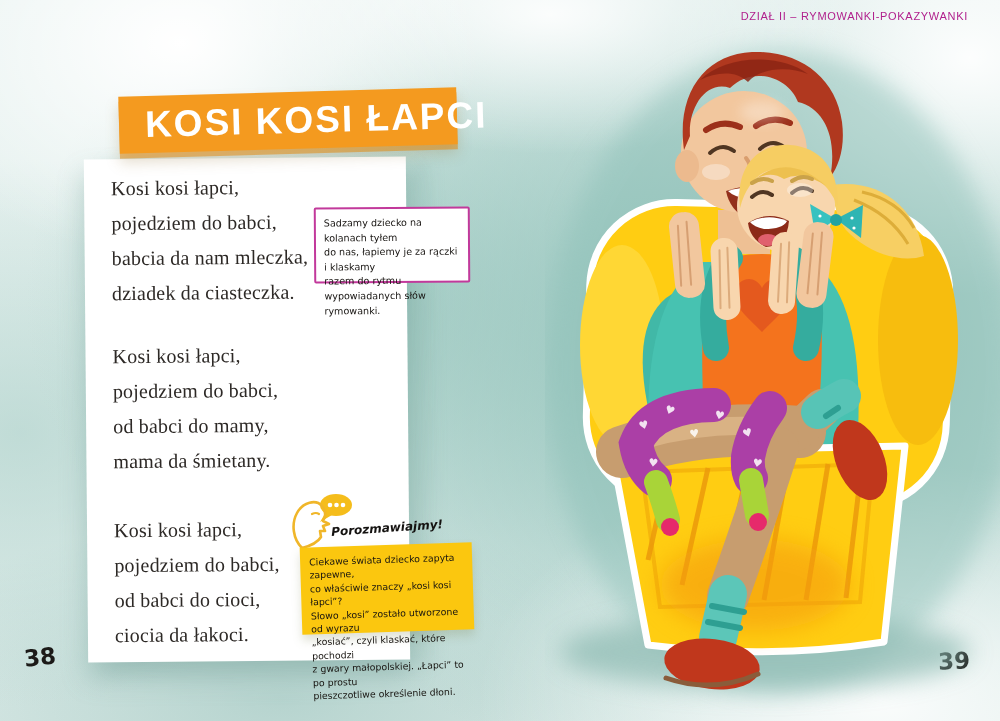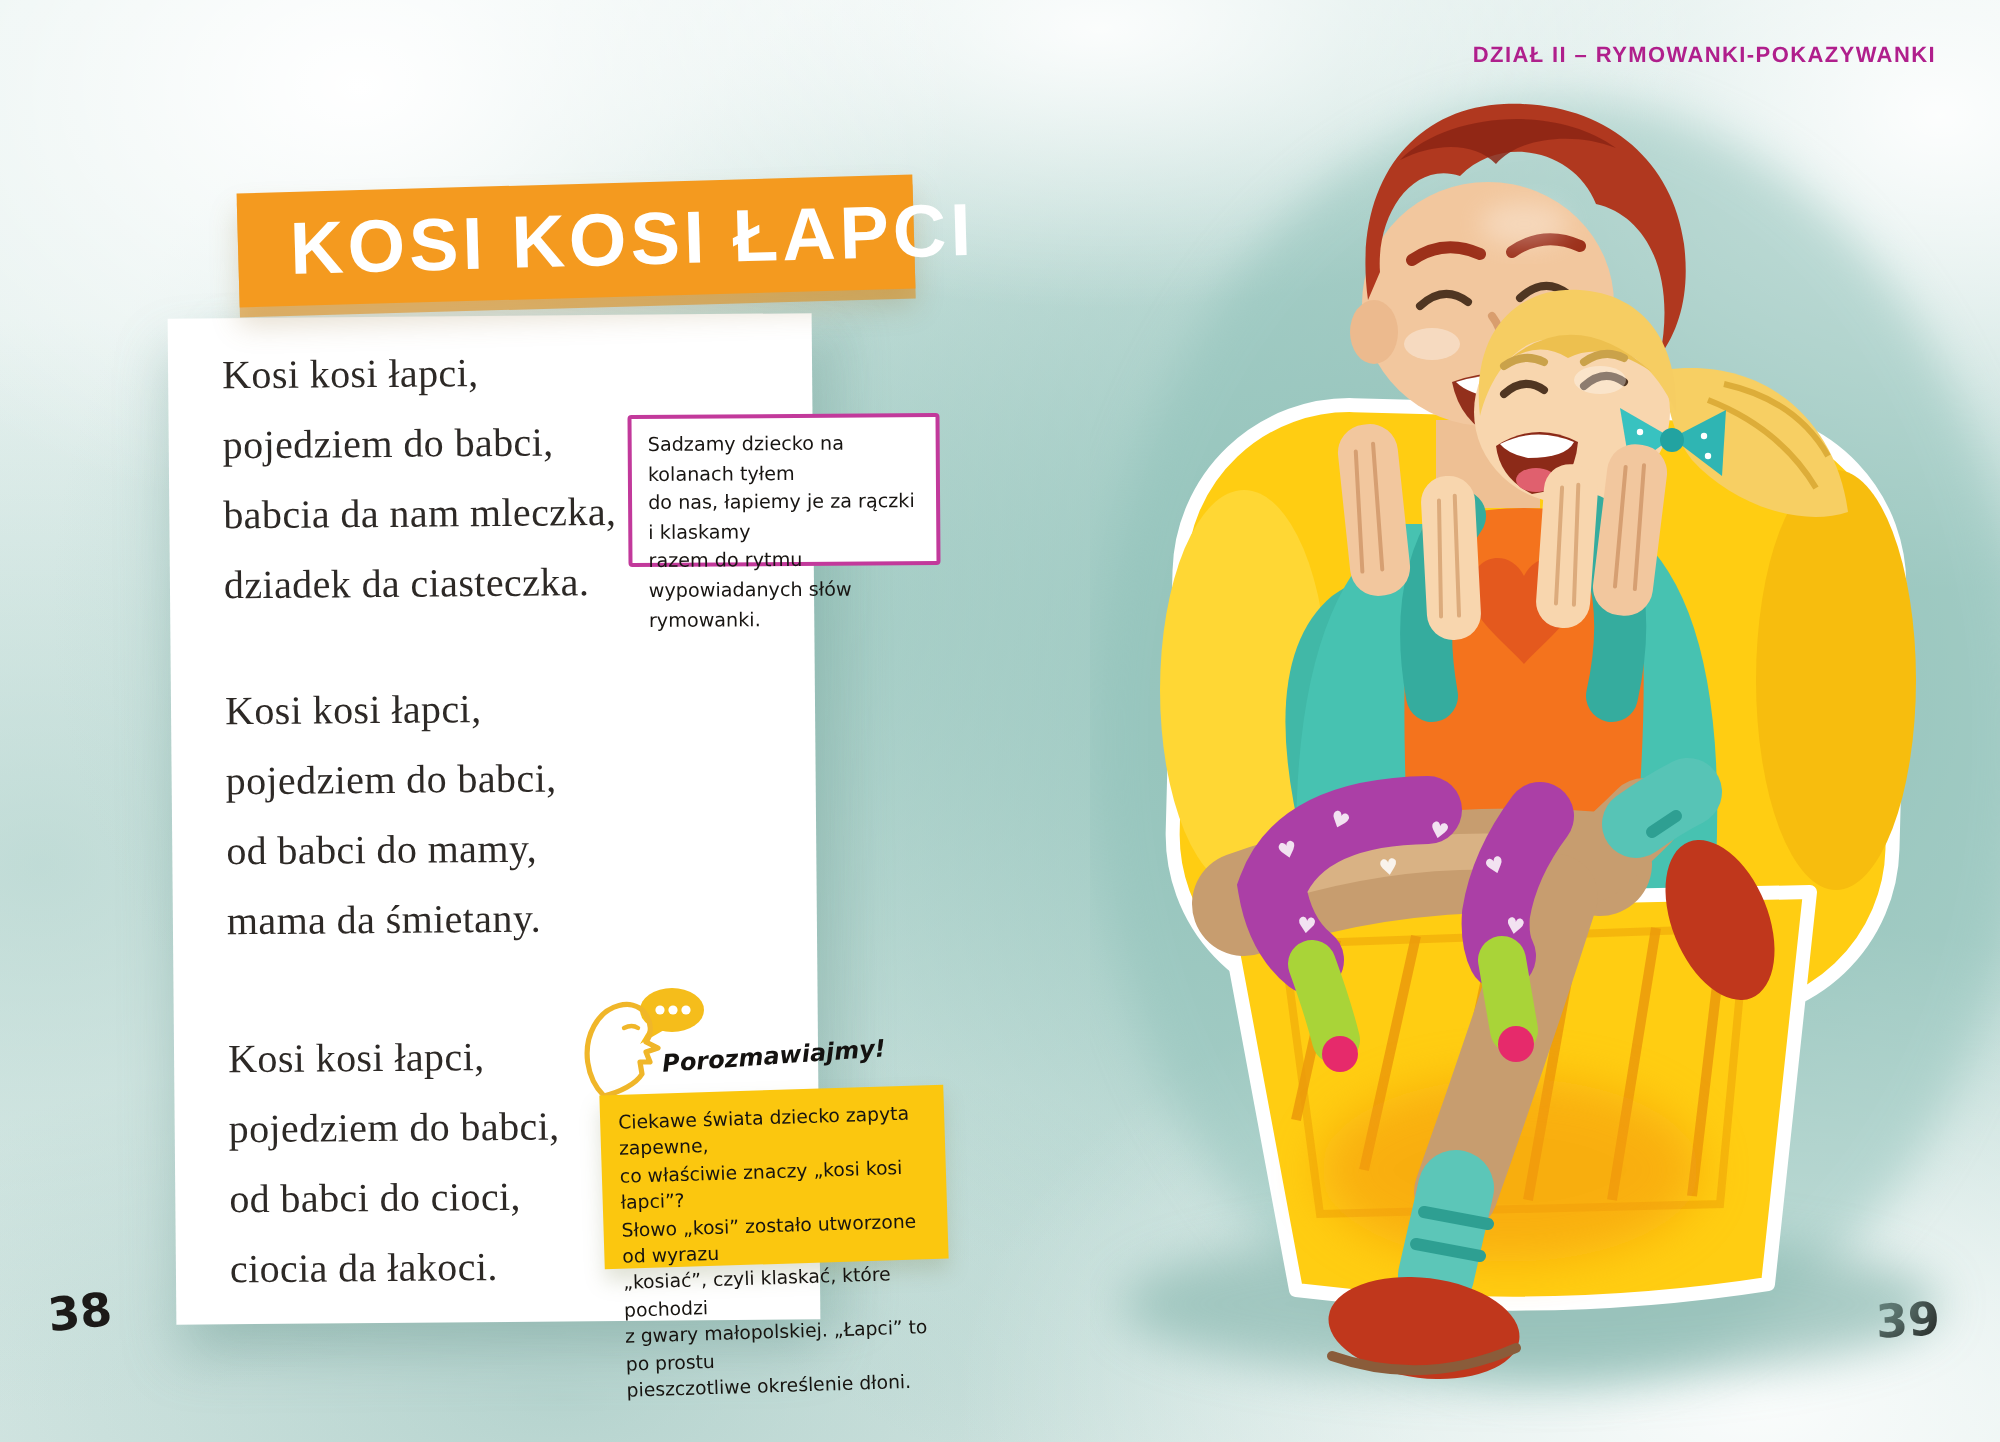--- a/index.html
+++ b/index.html
@@ -12,22 +12,22 @@
       radial-gradient(430px 200px at 55% 2%, rgba(255,255,255,.9), rgba(255,255,255,0) 70%),
       radial-gradient(420px 330px at 97% 8%, rgba(255,255,255,.95), rgba(255,255,255,0) 72%),
       radial-gradient(560px 330px at 88% 97%, rgba(255,255,255,.9), rgba(255,255,255,0) 72%),
       radial-gradient(760px 600px at 76% 48%, rgba(139,191,182,.95), rgba(139,191,182,0) 74%),
       radial-gradient(520px 470px at 40% 42%, rgba(160,202,194,.7), rgba(160,202,194,0) 72%),
       radial-gradient(480px 380px at 2% 60%, rgba(170,207,200,.6), rgba(170,207,200,0) 72%),
       radial-gradient(620px 260px at 28% 97%, rgba(150,192,185,.55), rgba(150,192,185,0) 70%),
       linear-gradient(#e9f3f1,#dcebe8);
   }
   .chapter{
-    position:absolute;top:22px;right:32px;
-    font-size:11px;font-weight:bold;letter-spacing:.7px;
+    position:absolute;top:10px;right:32px;
+    font-size:11px;font-weight:normal;letter-spacing:.7px;
     color:#b01f8c;
   }
   .paper{
     position:absolute;left:86px;top:158px;width:322px;height:503px;
     background:#fff;transform:rotate(-.5deg);
     box-shadow:0 16px 26px rgba(104,152,144,.38), 22px 4px 18px rgba(120,165,157,.18);
     padding:12px 0 0 27px;box-sizing:border-box;
   }
   .stanza{margin:0 0 28px 0;}
   .stanza p{

